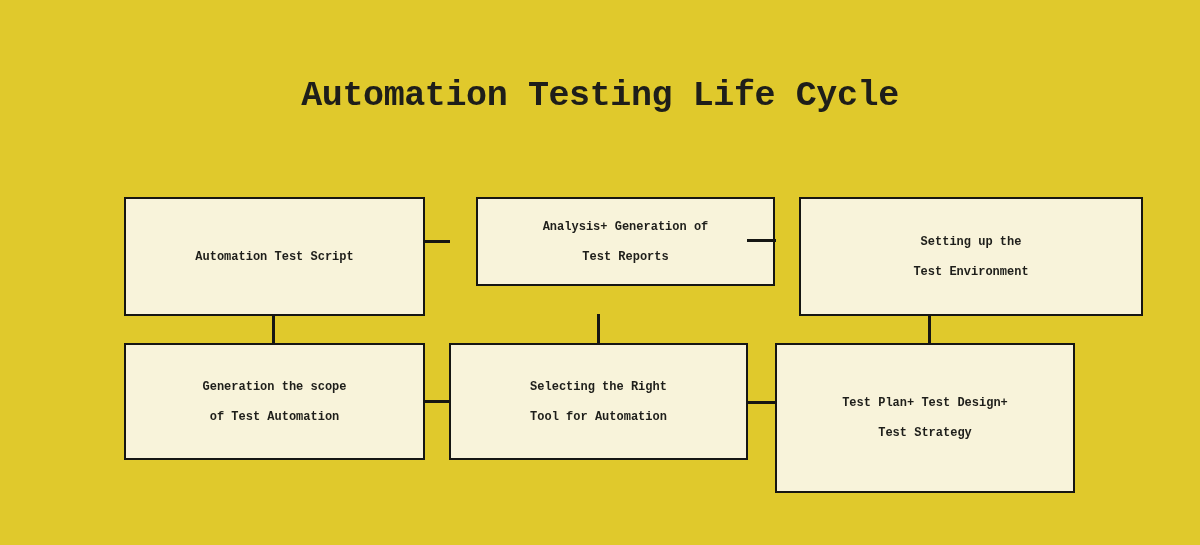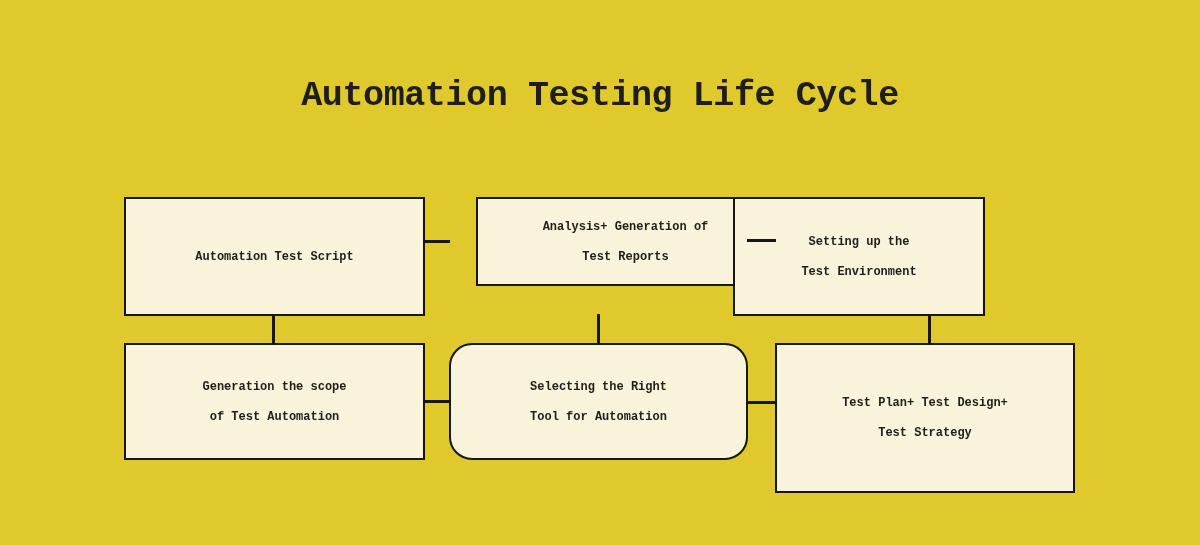--- a/index.html
+++ b/index.html
@@ -37,23 +37,23 @@
     justify-content: center;
     text-align: center;
     font-size: 12px;
     font-weight: 700;
     line-height: 30px;
     color: var(--text, #1e1e1a);
     padding: 0 10px;
   }
   .b1 { left: 124px; top: 197px; width: 301px; height: 119px; }
   .b2 { left: 449px; top: 197px; width: 299px; height: 89px; margin-left: 27px; }
-  .b3 { left: 733px; top: 197px; width: 252px; height: 119px; }
+  .b3 { left: 799px; top: 197px; width: 344px; height: 119px; }
   .b4 { left: 124px; top: 343px; width: 301px; height: 117px; }
-  .b5 { left: 449px; top: 343px; width: 299px; height: 117px; border-radius: 23px; }
+  .b5 { left: 449px; top: 343px; width: 299px; height: 117px; }
   .b6 { left: 775px; top: 343px; width: 300px; height: 150px; }
   .connector {
     position: absolute;
     background: var(--line, #161613);
   }
   .c-h-top-12 { left: 424px; top: 240px; width: 26px; height: 3px; }
   .c-h-top-23 { left: 747px; top: 239px; width: 29px; height: 3px; }
   .c-h-bot-45 { left: 424px; top: 400px; width: 26px; height: 3px; }
   .c-h-bot-56 { left: 747px; top: 401px; width: 29px; height: 3px; }
   .c-v-1 { left: 272px; top: 314px; width: 3px; height: 31px; }

